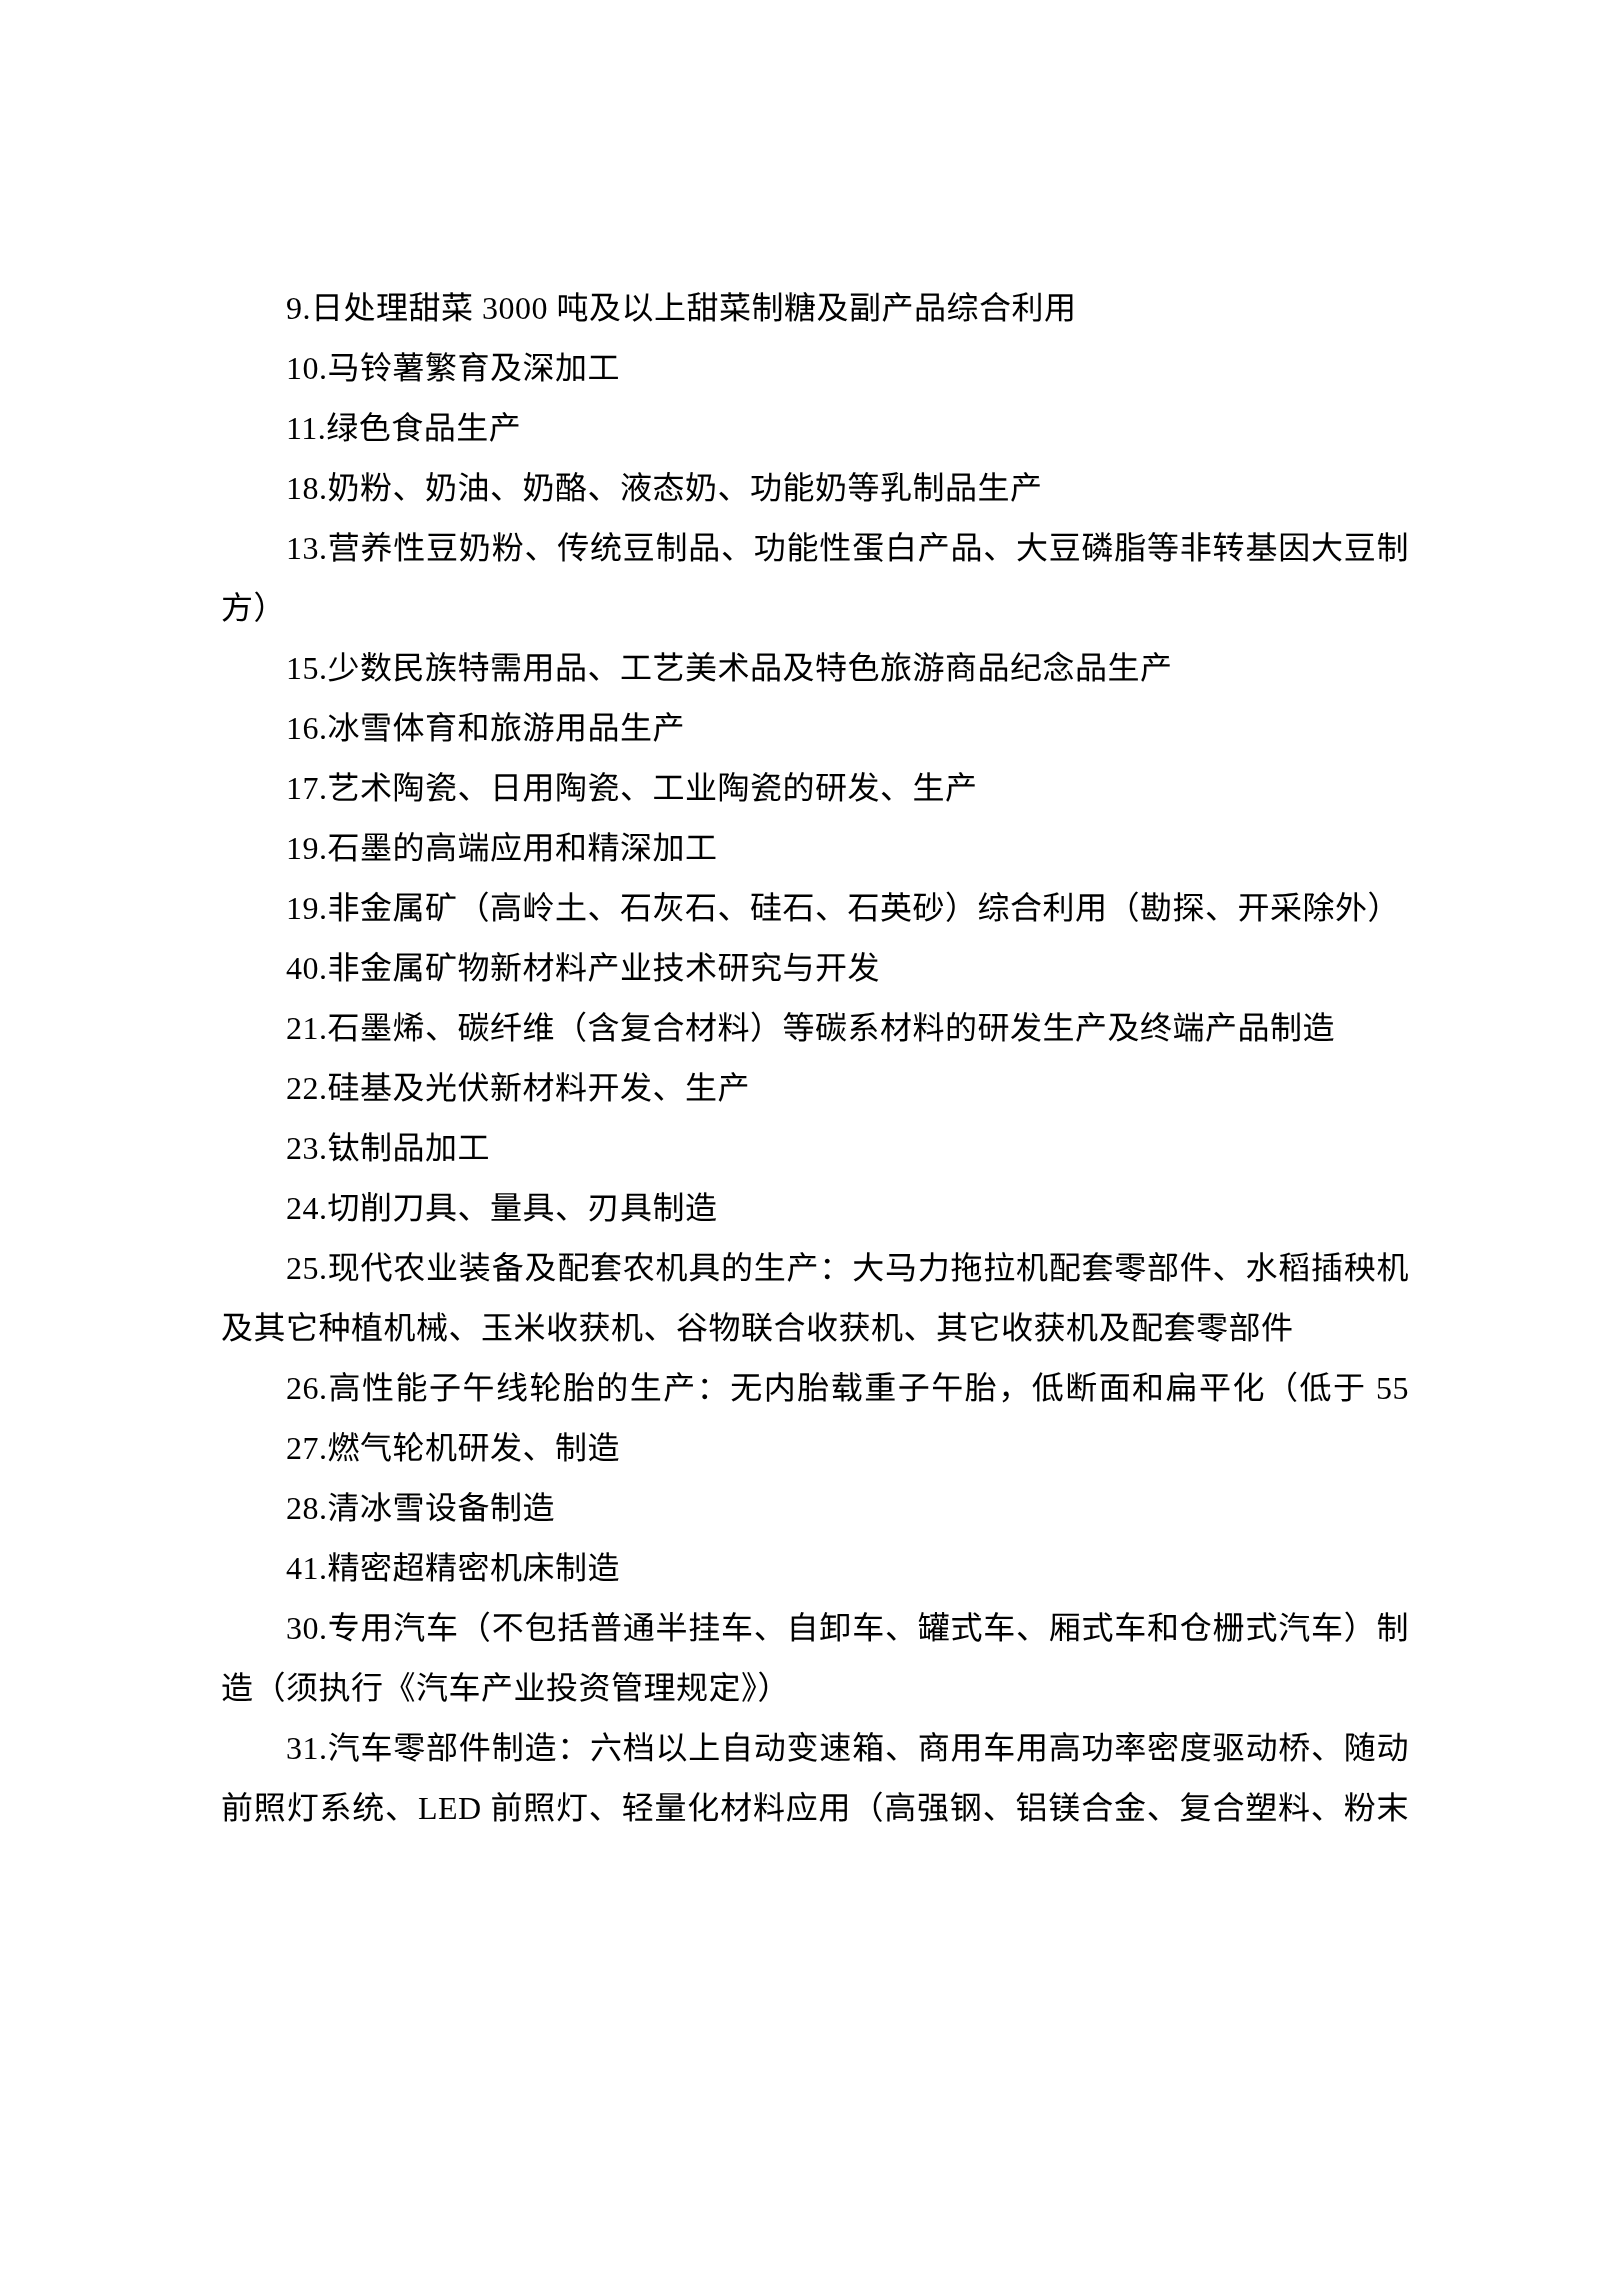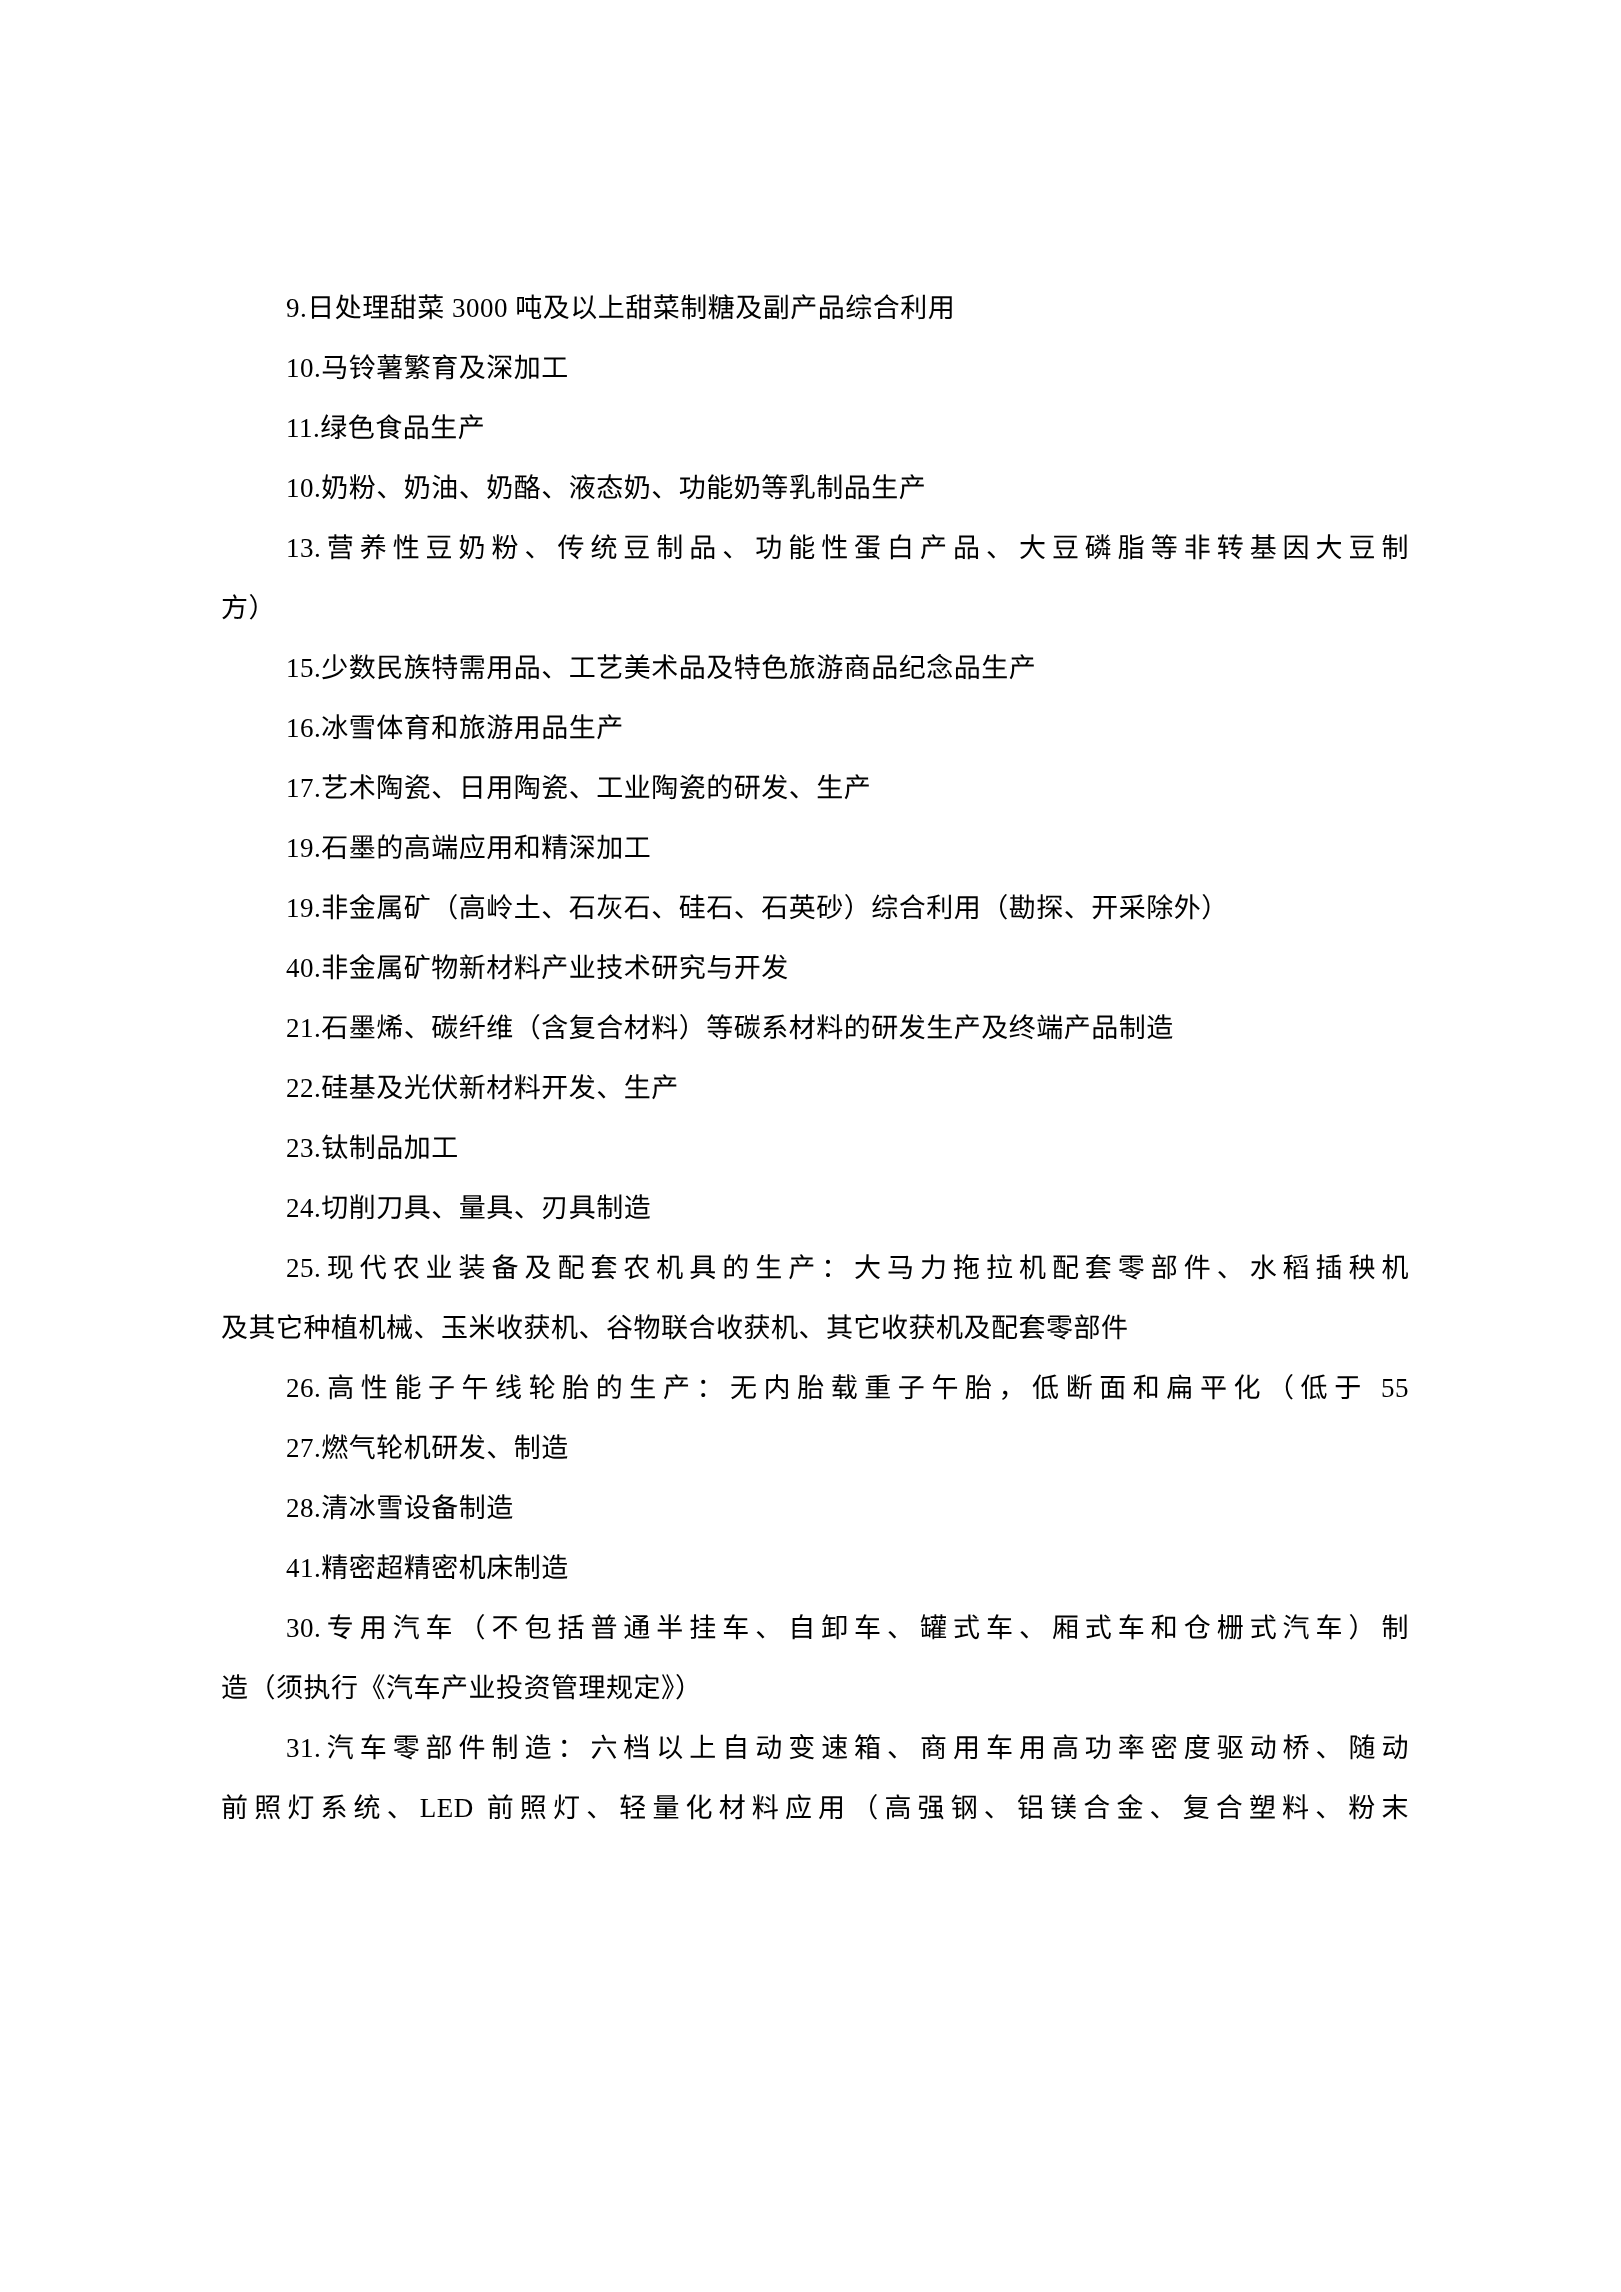--- a/index.html
+++ b/index.html
@@ -14,21 +14,21 @@
     background: #ffffff;
     overflow: hidden;
     font-family: "Liberation Serif", "DejaVu Serif", serif;
     color: #000000;
   }
   .content {
     position: absolute;
     left: 221px;
     top: 278px;
     width: 1188px;
-    font-size: 27px;
+    font-size: 32px;
     line-height: 60px;
     font-weight: 400;
     letter-spacing: 0.5px;
   }
   .line {
     white-space: nowrap;
     height: 60px;
   }
   
   .line.indent {
@@ -44,21 +44,21 @@
   }
 </style>
 </head>
 <body>
 
 <div class="page">
   <div class="content" id="content">
       <div class="line indent">9.日处理甜菜 3000 吨及以上甜菜制糖及副产品综合利用</div>
       <div class="line indent">10.马铃薯繁育及深加工</div>
       <div class="line indent">11.绿色食品生产</div>
-      <div class="line indent">10.奶粉、奶油、奶酪、液态奶、功能奶等乳制品生产</div>
+      <div class="line indent">18.奶粉、奶油、奶酪、液态奶、功能奶等乳制品生产</div>
       <div class="line indent fill">13.营养性豆奶粉、传统豆制品、功能性蛋白产品、大豆磷脂等非转基因大豆制</div>
       <div class="line">方）</div>
       <div class="line indent">15.少数民族特需用品、工艺美术品及特色旅游商品纪念品生产</div>
       <div class="line indent">16.冰雪体育和旅游用品生产</div>
       <div class="line indent">17.艺术陶瓷、日用陶瓷、工业陶瓷的研发、生产</div>
       <div class="line indent">19.石墨的高端应用和精深加工</div>
       <div class="line indent">19.非金属矿（高岭土、石灰石、硅石、石英砂）综合利用（勘探、开采除外）</div>
       <div class="line indent">40.非金属矿物新材料产业技术研究与开发</div>
       <div class="line indent">21.石墨烯、碳纤维（含复合材料）等碳系材料的研发生产及终端产品制造</div>
       <div class="line indent">22.硅基及光伏新材料开发、生产</div>

